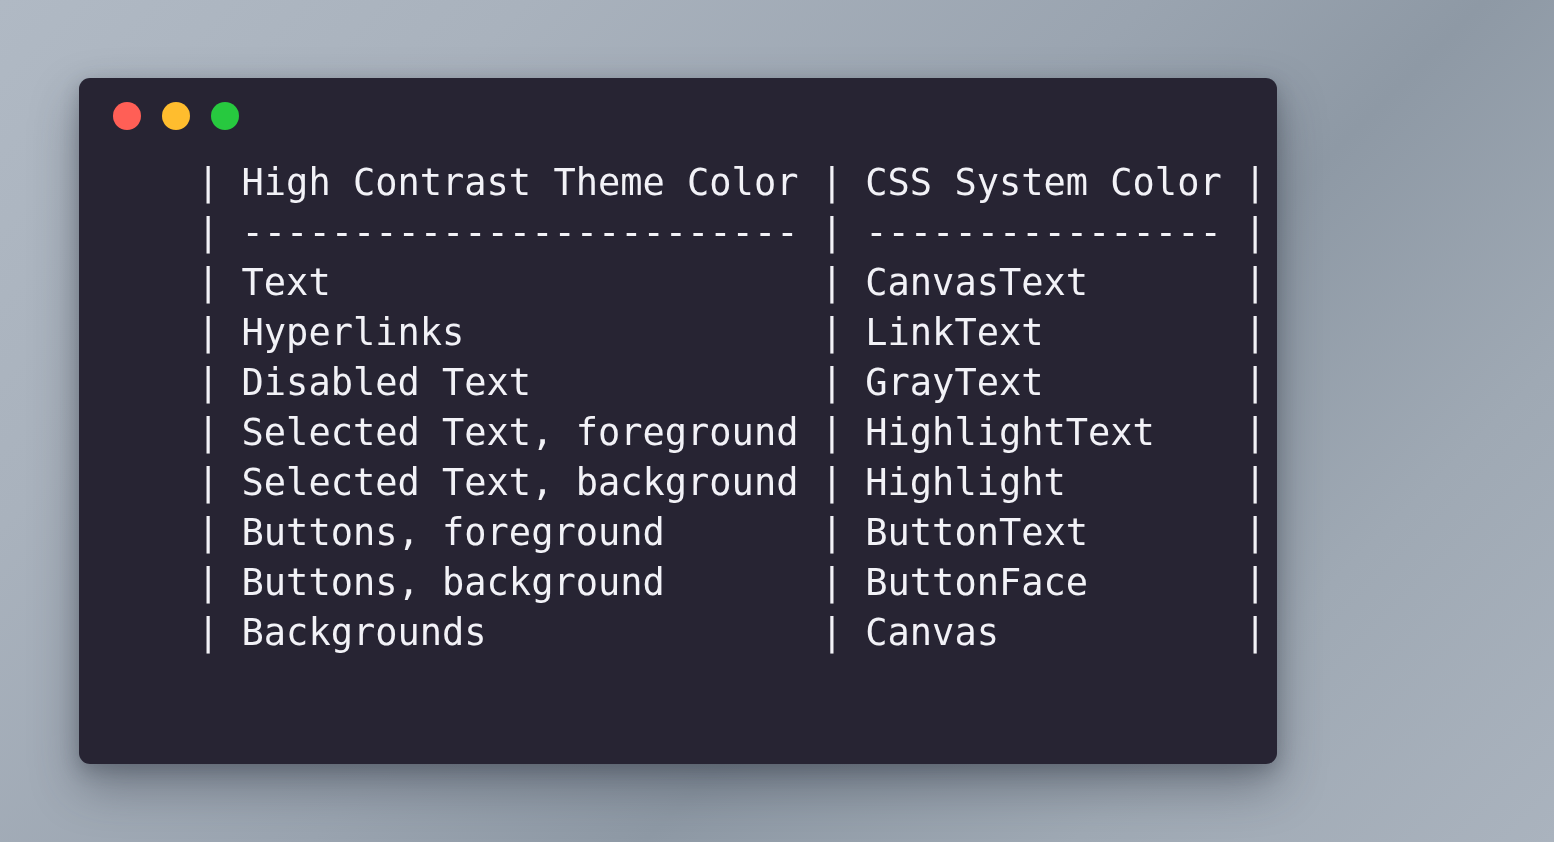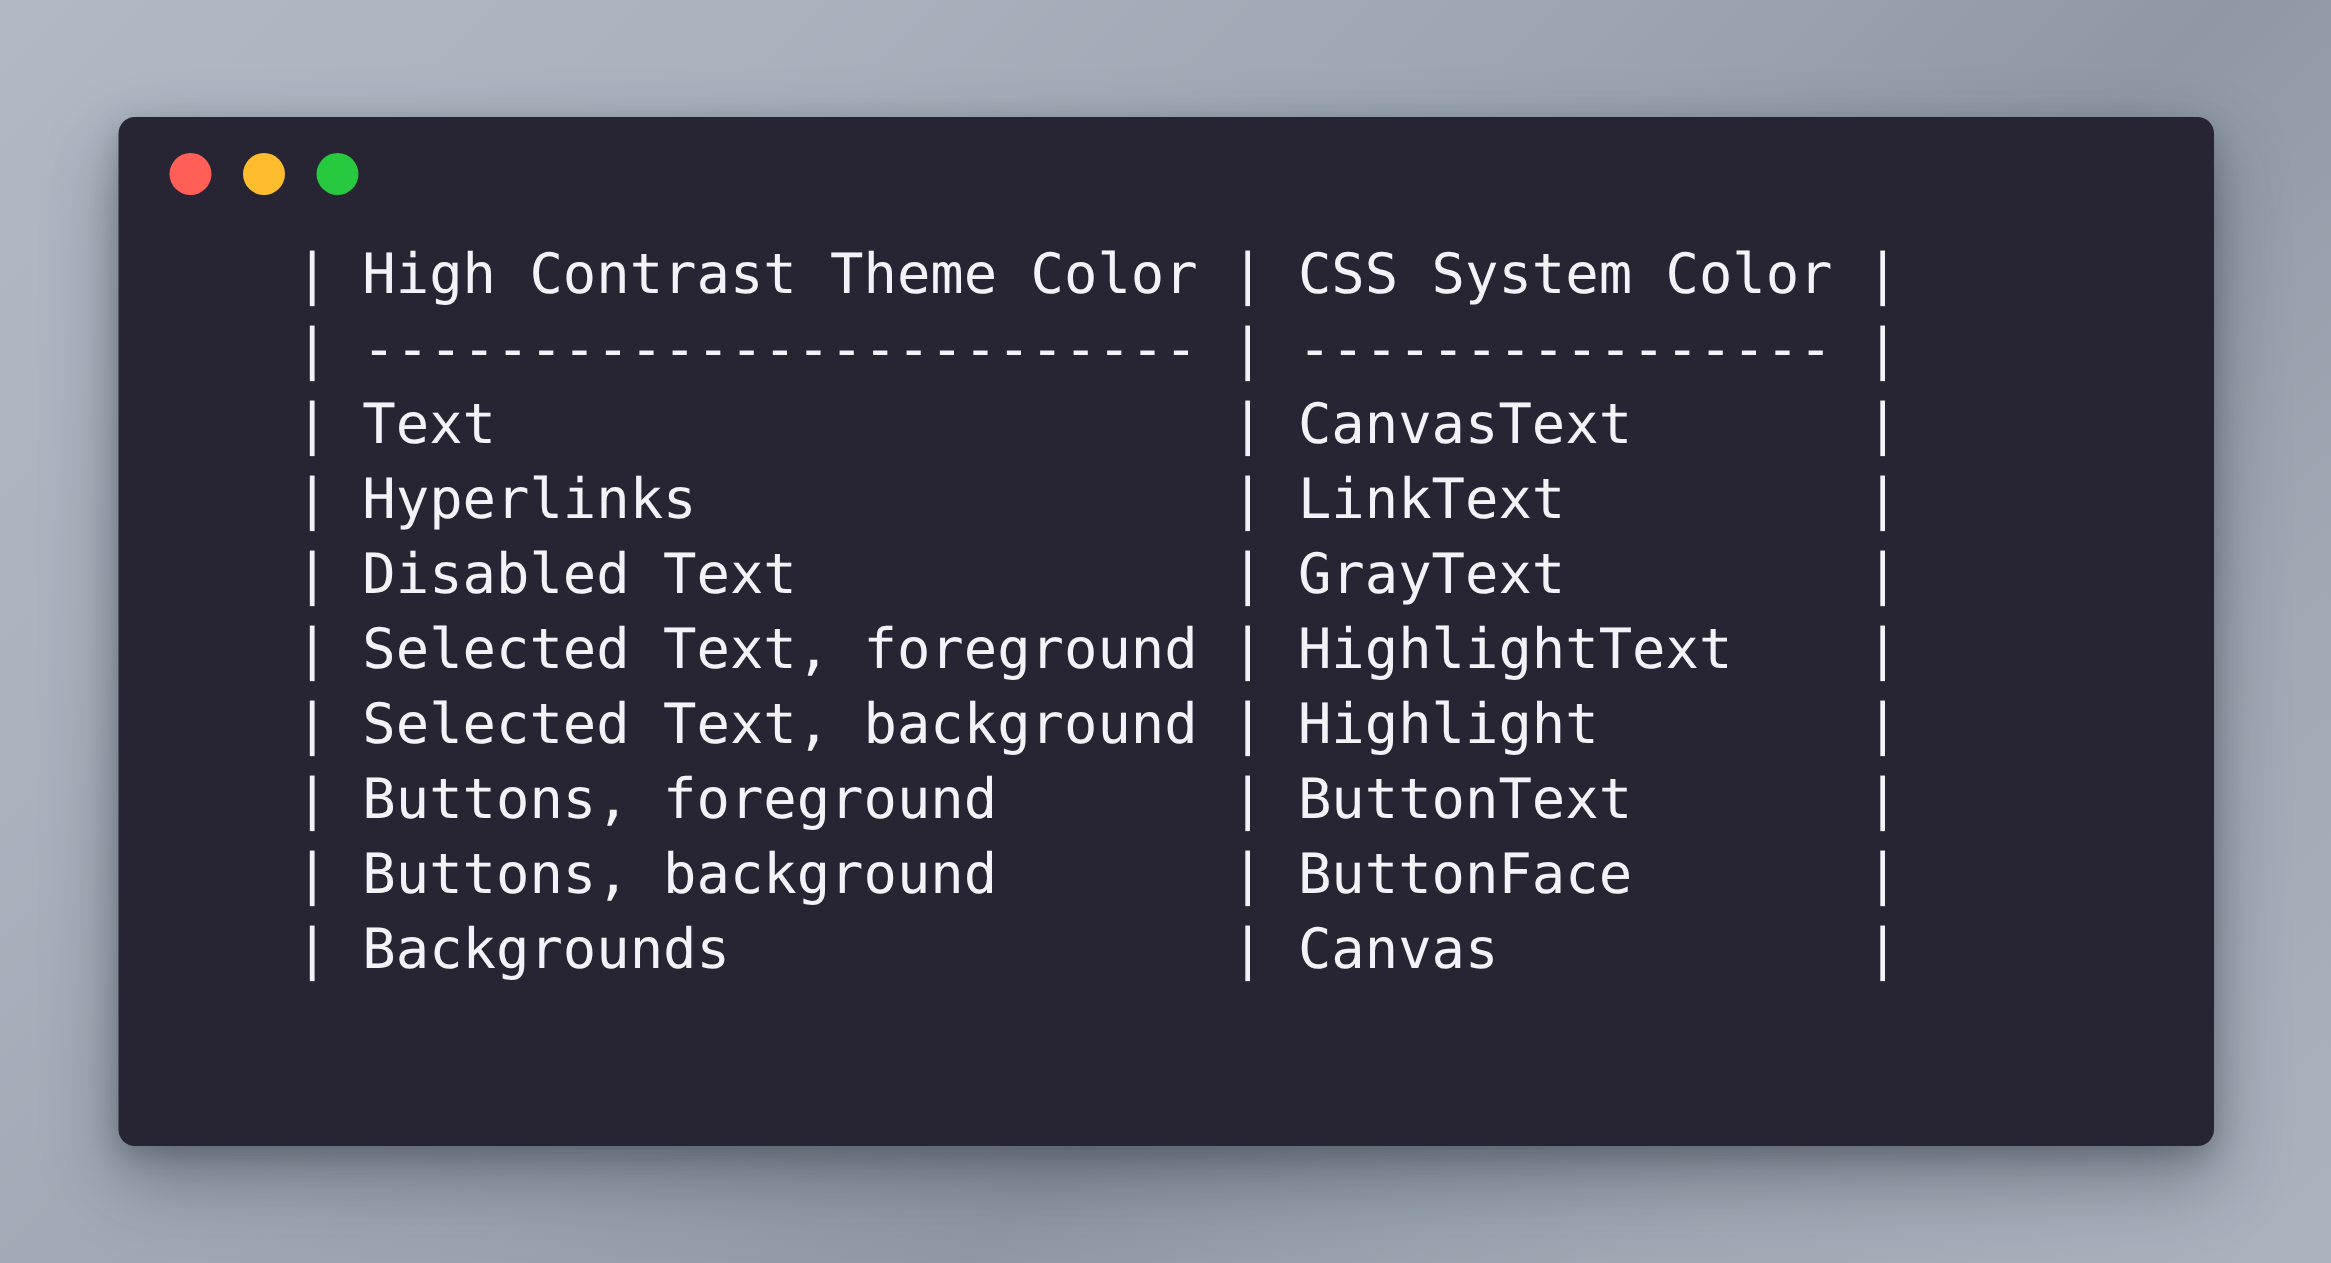--- a/index.html
+++ b/index.html
@@ -22,21 +22,21 @@
   .desktop {
     position: relative;
     width: 1554px;
     height: 842px;
   }
 
   .terminal-window {
     position: absolute;
     left: 79px;
     top: 78px;
-    width: 1397px;
+    width: 1198px;
     height: 686px;
     background: #272433;
     border-radius: 11px;
     box-shadow: 0 22px 48px rgba(40,46,58,0.40), 0 6px 18px rgba(40,46,58,0.26);
     overflow: hidden;
   }
 
   .titlebar {
     position: absolute;
     left: 0;

